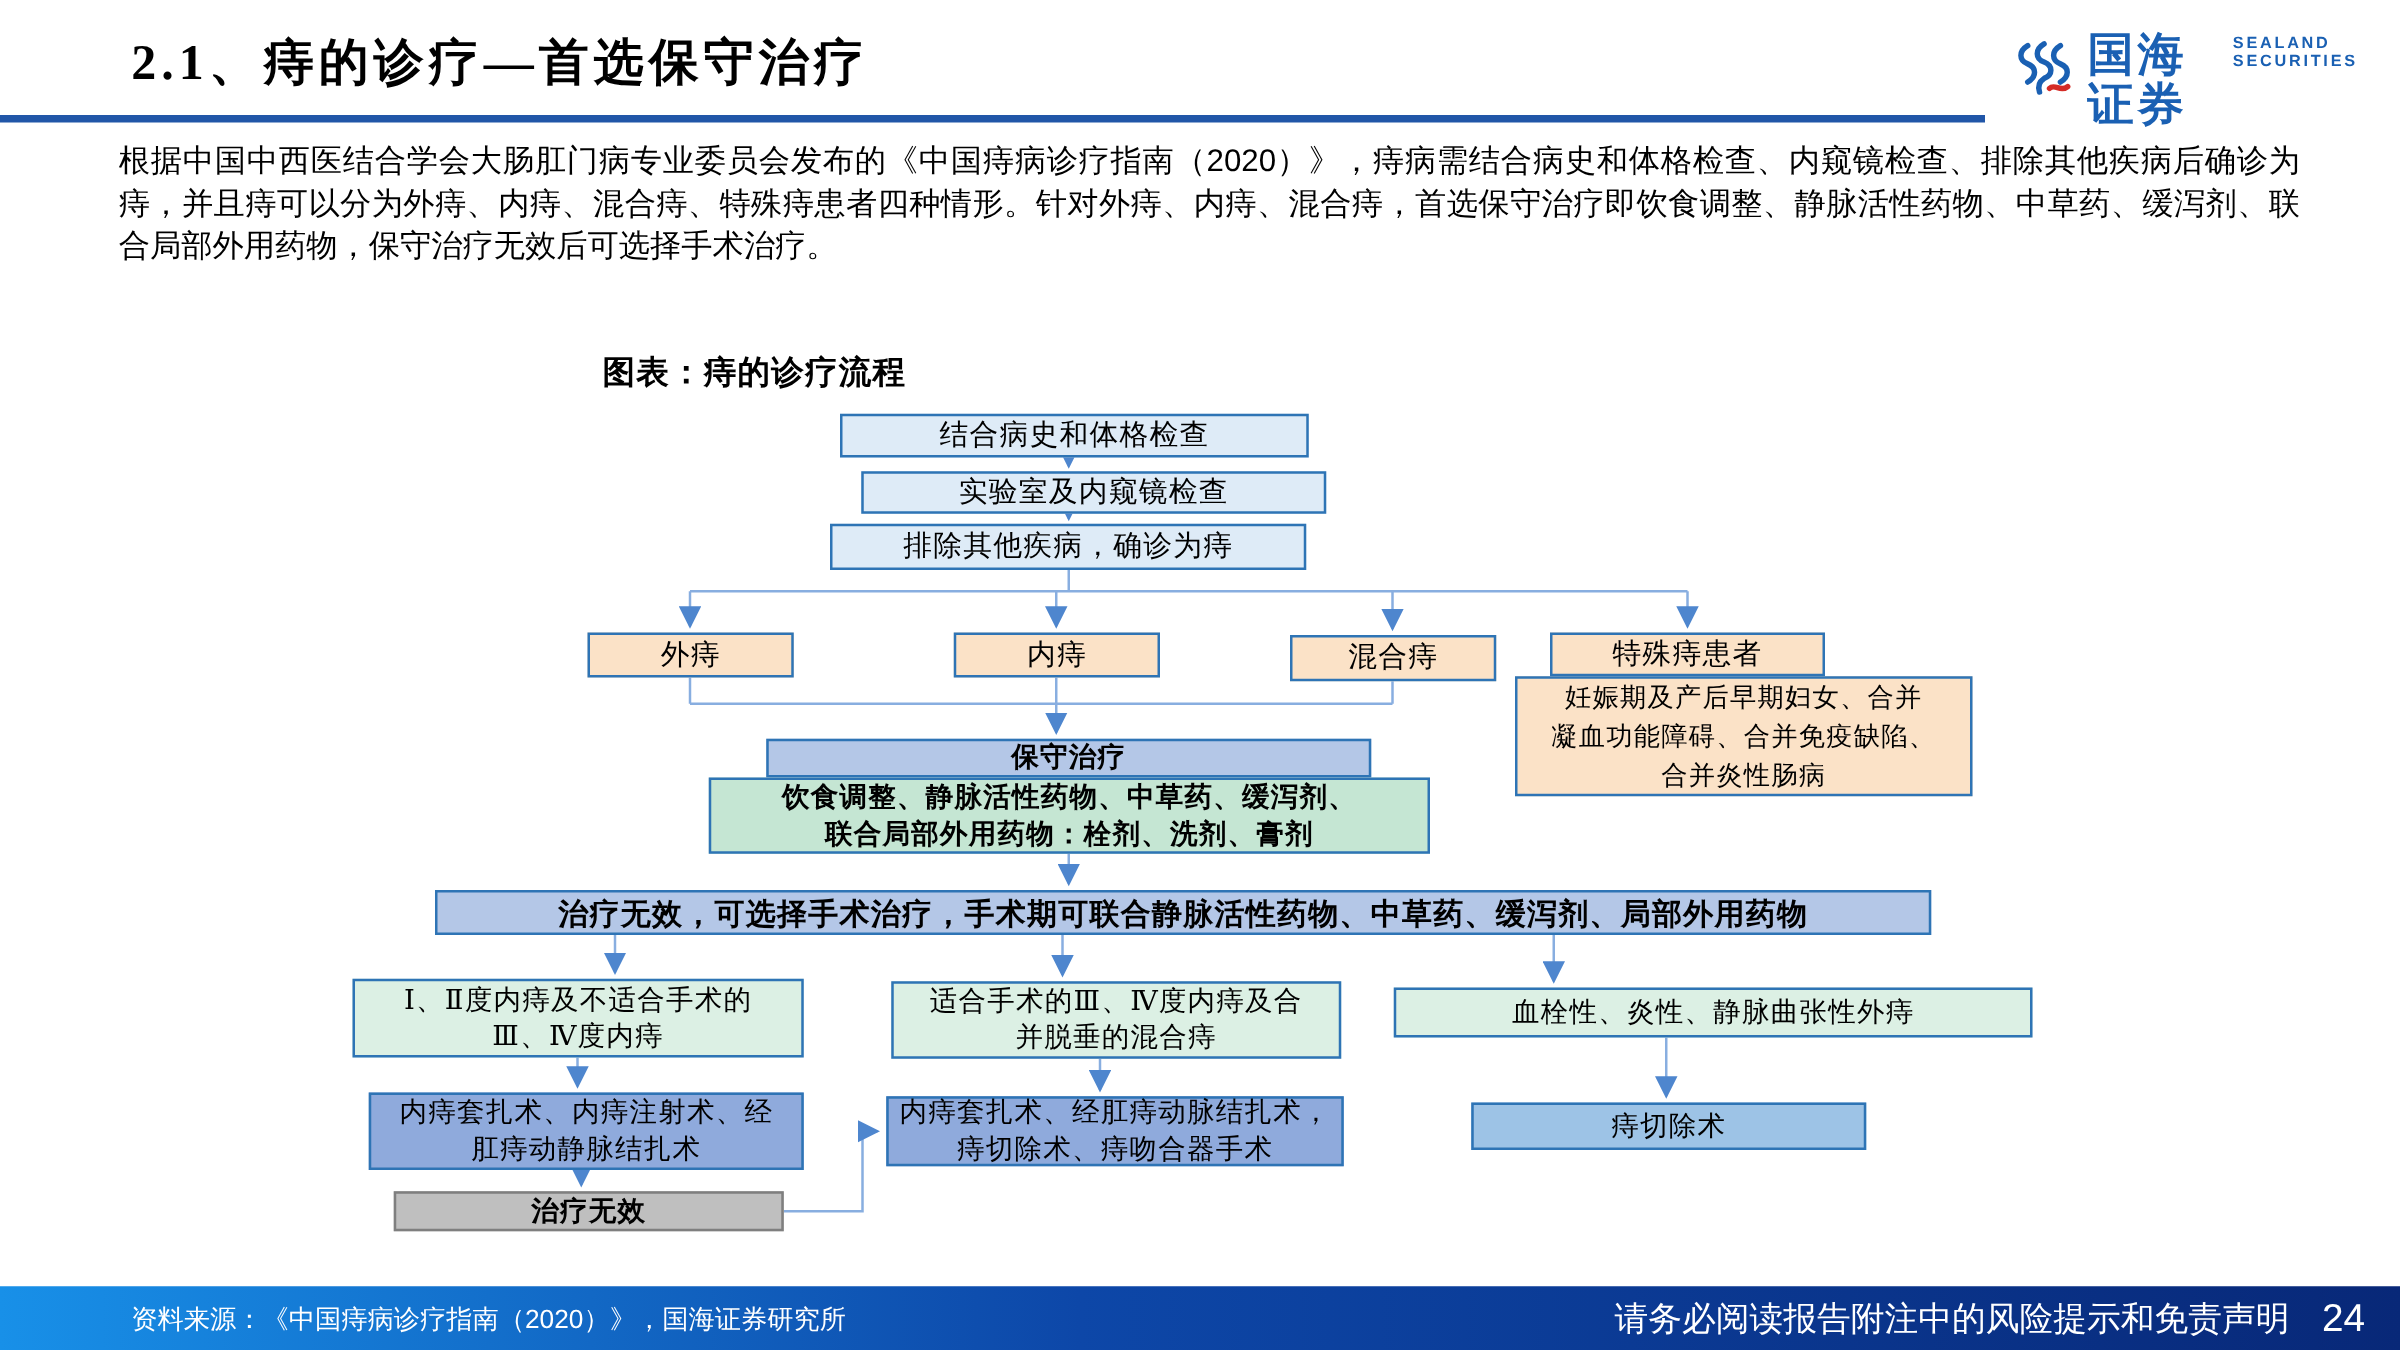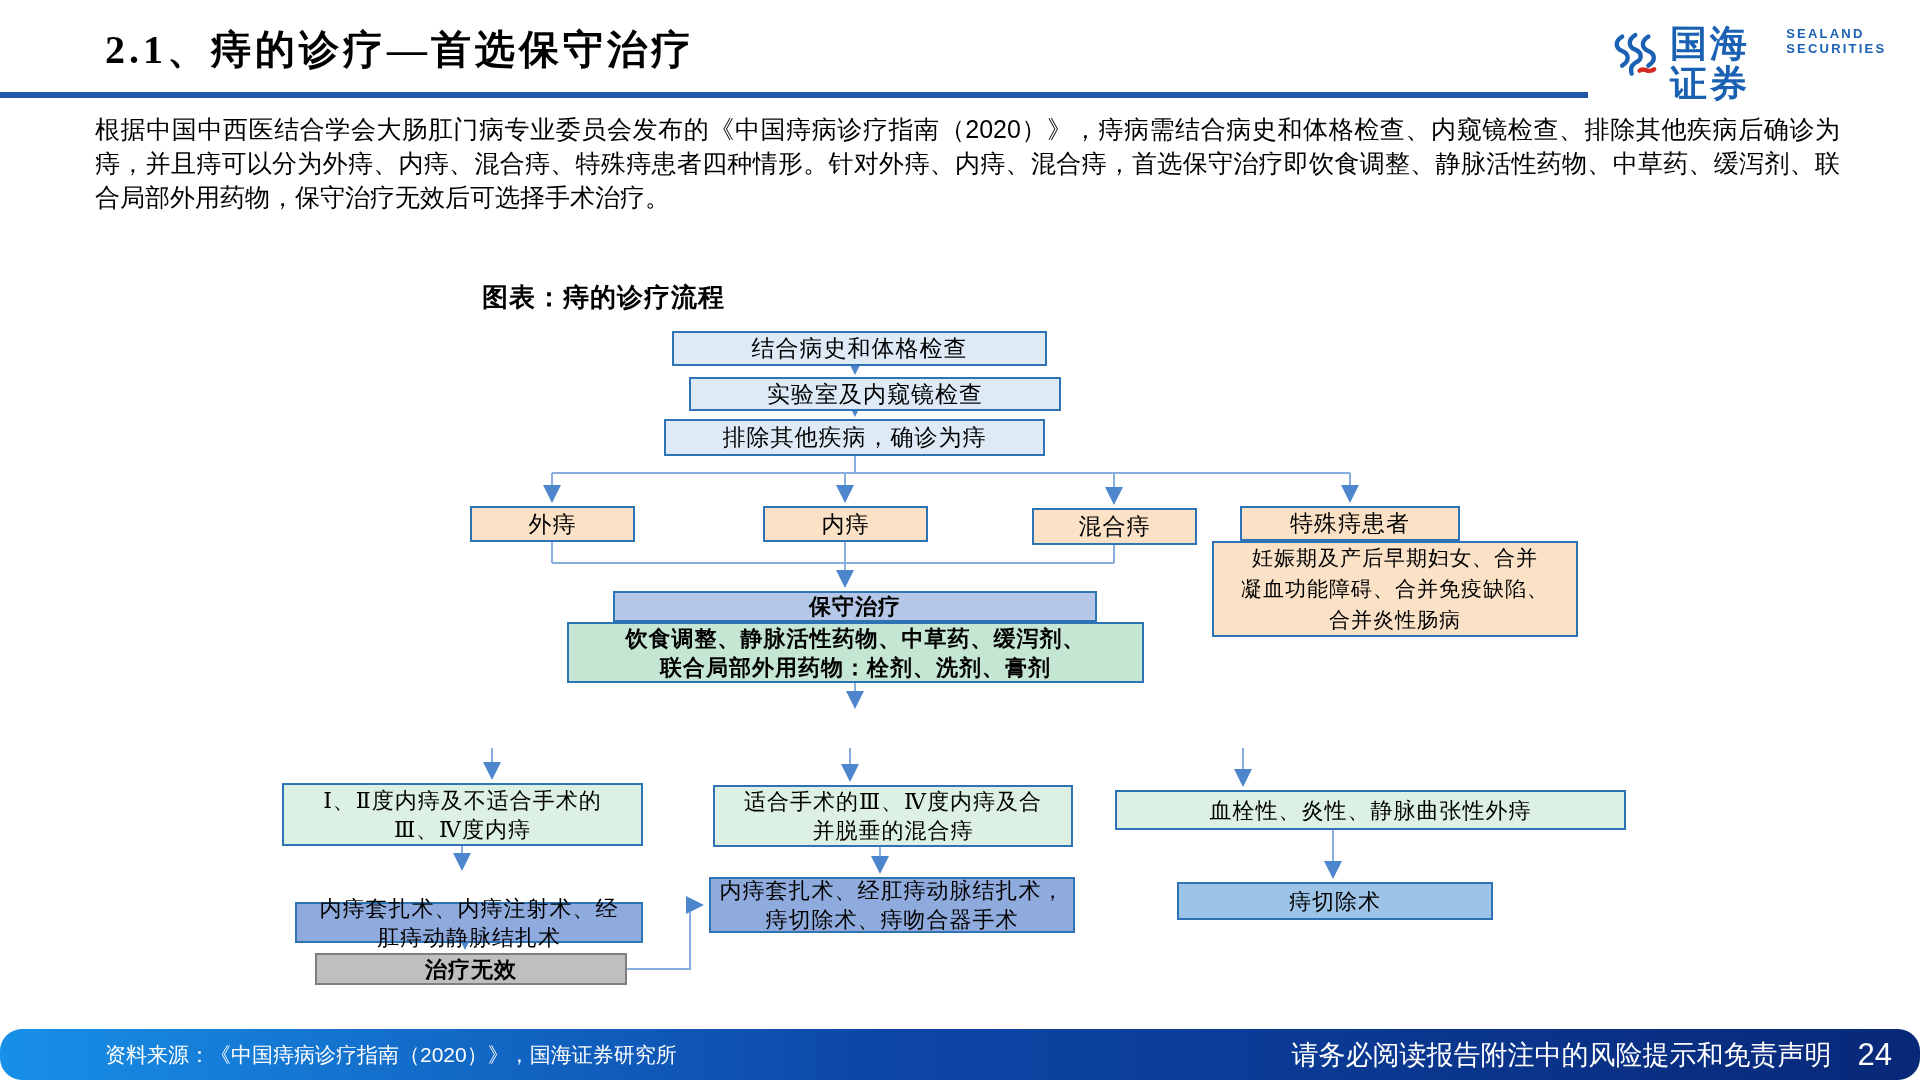--- a/index.html
+++ b/index.html
@@ -20,21 +20,21 @@
   .f-orange{background:#FBE2C7;font-size:23px;}
   .f-blue{background:#B4C7E7;}
   .f-bluemid{background:#8FAADC;}
   .f-bluesoft{background:#9DC3E6;}
   .f-green{background:#C5E6D3;}
   .f-greenlight{background:#DCF0E4;}
   .f-gray{background:#BFBFBF;border-color:#7F7F7F;}
   .bold{font-weight:700;}
   .footer{position:absolute;left:0;top:1029px;width:1920px;height:51px;
           background:linear-gradient(90deg,#1890E8 0%,#0D47A8 45%,#082878 100%);
-          color:#fff;display:flex;align-items:center;border-radius:22px;}
+          color:#fff;display:flex;align-items:center;}
   .footer-source{position:absolute;left:105px;top:0;height:51px;display:flex;align-items:center;
                  font-size:21px;}
   .footer-right{position:absolute;right:28px;top:0;height:51px;display:flex;align-items:center;gap:26px;}
   .footer-disclaimer{font-size:27px;}
   .footer-page{font-size:31px;}
   .logo{position:absolute;left:1612px;top:24px;display:flex;align-items:flex-start;gap:10px;}
   .logo-text{display:flex;}
   .logo-name{font-size:37px;font-weight:700;color:#1A60B3;letter-spacing:3px;line-height:40px;}
   .logo-sub{font-size:13px;font-weight:700;color:#1A60B3;letter-spacing:2.2px;margin-top:2px;}
 </style>
@@ -106,24 +106,25 @@
   <div class="node f-orange" style="left:1240px;top:506px;width:220px;height:35px;">特殊痔患者</div>
 
   <div class="node f-orange" style="left:1212px;top:541px;width:366px;height:96px;font-size:21px;line-height:31px;">妊娠期及产后早期妇女、合并
 凝血功能障碍、合并免疫缺陷、
 合并炎性肠病</div>
 
   <div class="node f-blue bold" style="left:613px;top:591px;width:484px;height:31px;">保守治疗</div>
   <div class="node f-green bold" style="left:567px;top:622px;width:577px;height:61px;">饮食调整、静脉活性药物、中草药、缓泻剂、
 联合局部外用药物：栓剂、洗剂、膏剂</div>
 
+  <div class="node f-blue bold" style="left:348px;top:712px;width:1197px;height:36px;font-size:24px;">治疗无效，可选择手术治疗，手术期可联合静脉活性药物、中草药、缓泻剂、局部外用药物</div>
 
   <div class="node f-greenlight" style="left:282px;top:783px;width:361px;height:63px;">Ⅰ、Ⅱ度内痔及不适合手术的
 Ⅲ、Ⅳ度内痔</div>
-  <div class="node f-bluemid" style="left:295px;top:902px;width:348px;height:41px;">内痔套扎术、内痔注射术、经
+  <div class="node f-bluemid" style="left:295px;top:874px;width:348px;height:62px;">内痔套扎术、内痔注射术、经
 肛痔动静脉结扎术</div>
   <div class="node f-gray bold" style="left:315px;top:953px;width:312px;height:32px;">治疗无效</div>
 
   <div class="node f-greenlight" style="left:713px;top:785px;width:360px;height:62px;">适合手术的Ⅲ、Ⅳ度内痔及合
 并脱垂的混合痔</div>
   <div class="node f-bluemid" style="left:709px;top:877px;width:366px;height:56px;">内痔套扎术、经肛痔动脉结扎术，
 痔切除术、痔吻合器手术</div>
 
   <div class="node f-greenlight" style="left:1115px;top:790px;width:511px;height:40px;">血栓性、炎性、静脉曲张性外痔</div>
   <div class="node f-bluesoft" style="left:1177px;top:882px;width:316px;height:38px;">痔切除术</div>

